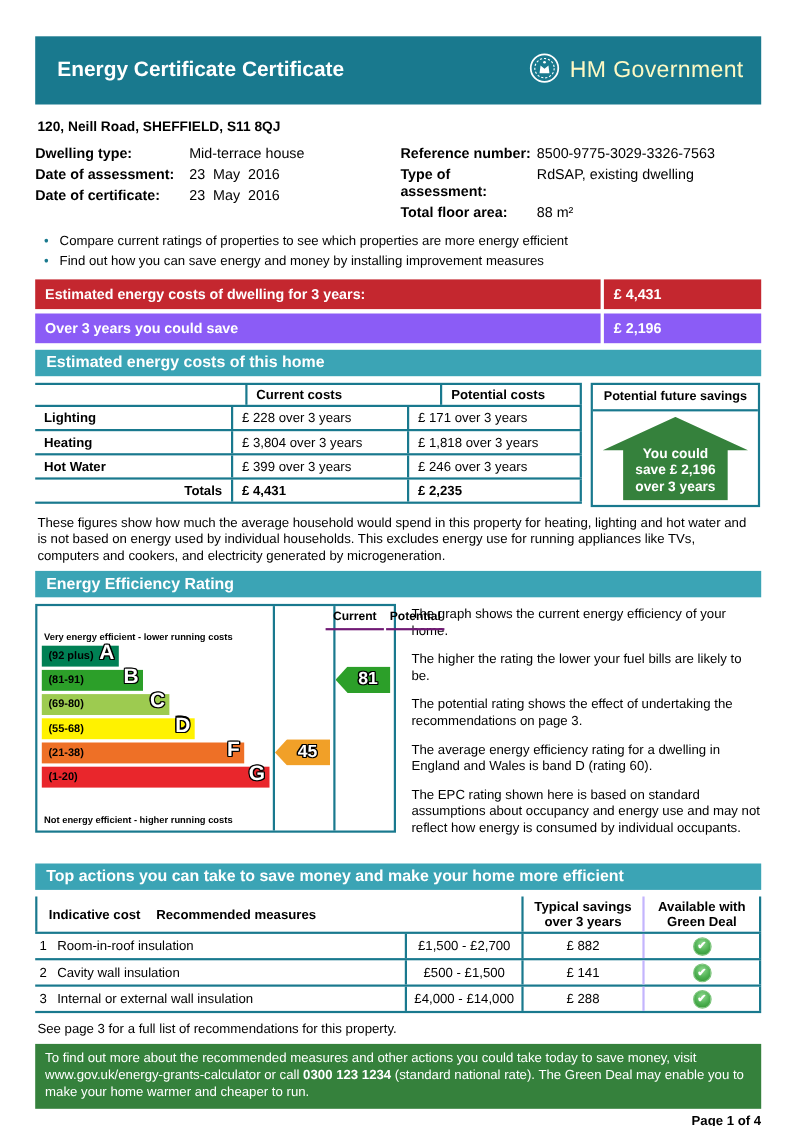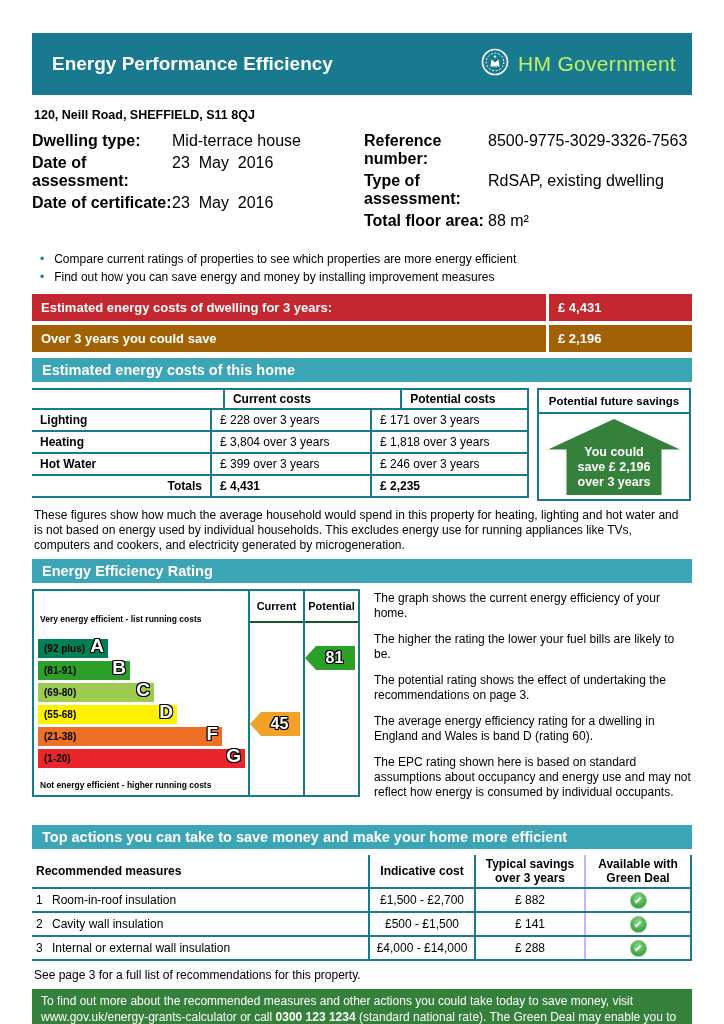--- a/index.html
+++ b/index.html
@@ -5,46 +5,46 @@
   * { margin:0; padding:0; box-sizing:border-box; }
   body { background:#e8e8e8; font-family:"Liberation Sans", sans-serif; }
   .page { width:724px; height:1024px; background:#fff; margin:0 auto; position:relative;
           padding:33px 32px 0 32px; color:#000; overflow:hidden; }
 
   
   .header-banner { background:#19798e; height:62px; display:flex; align-items:center;
                    justify-content:space-between; padding:0 16px 0 20px; }
   .header-title { color:#fff; font-size:19px; font-weight:bold; }
   .gov-logo { display:flex; align-items:center; gap:8px; }
-  .gov-text { color:#bef264; font-size:21px; font-weight:400; letter-spacing:.3px; }
+  .gov-text { color:#fef9c3; font-size:21px; font-weight:400; letter-spacing:.3px; }
 
   .address { font-weight:bold; font-size:12.5px; margin:13px 2px 10px 2px; }
 
   
-  .details { display:flex; font-size:16px; margin-bottom:18px; }
+  .details { display:flex; font-size:13px; margin-bottom:8px; }
   .details-left { width:332px; }
   .details-right { flex:1; }
   .detail-row { display:flex; margin-bottom:4px; }
   .detail-label { font-weight:bold; }
   .details-left .detail-label { width:140px; }
   .details-right .detail-label { width:124px; }
   .pre { white-space:pre; }
 
   .use-heading { color:#19798e; font-weight:bold; font-size:14.5px; margin:2px 0 6px 2px; }
   .bullet-row { display:flex; font-size:12px; margin:0 0 4px 8px; }
   .bullet-dot { color:#19798e; margin-right:10px; }
 
   
   .banner-row { display:flex; gap:3px; margin-bottom:4px; }
   .banner-label { flex:1; color:#fff; font-weight:bold; font-size:13px; display:flex;
                   align-items:center; padding-left:9px; height:27px; }
   .banner-value { width:143px; color:#fff; font-weight:bold; font-size:13px; display:flex;
                   align-items:center; padding-left:9px; height:27px; }
   .bg-red { background:#c4272f; }
-  .bg-green { background:#a16207; }
+  .bg-green { background:#8b5cf6; }
 
   .section-banner { background:#3ba4b5; color:#fff; font-weight:bold; font-size:14.5px;
                     height:24px; display:flex; align-items:center; padding-left:10px;
                     margin:6px 0 6px 0; }
 
   
   .costs-wrap { display:flex; gap:8px; }
   .costs-table { width:497px; }
   .ct-row { display:flex; border-bottom:2px solid #19798e; height:22px; font-size:12px; }
   .ct-row.ct-first { border-top:2px solid #19798e;gap:48px; }
@@ -63,25 +63,25 @@
                  clip-path:polygon(50% 0, 100% 40%, 86% 40%, 86% 100%, 14% 100%, 14% 40%, 0 40%);
                  display:flex; flex-direction:column; justify-content:flex-end; align-items:center;
                  color:#fff; font-weight:bold; font-size:12.5px; line-height:15px; padding-bottom:5px; }
 
   .costs-note { font-size:12px; line-height:15px; margin:7px 2px 0 2px; }
 
   
   .rating-wrap { display:flex; gap:14px; margin-top:2px; }
   .epc-chart { position:relative; width:328px; height:208px; border:2px solid #19798e; flex-shrink:0; }
   .epc-vline { position:absolute; top:0; bottom:0; width:2px; background:#19798e; }
-  .epc-col-head { position:absolute; top:0; height:32px; width:53px; border-bottom:2px solid #14532d;
+  .epc-col-head { position:absolute; top:0; height:22px; width:53px; border-bottom:2px solid #701a75;
                   display:flex; align-items:center; justify-content:center;
-                  font-weight:bold; font-size:11px; }
+                  font-weight:bold; font-size:11px;margin-left:46px; }
   .epc-top-label, .epc-bottom-label { position:absolute; left:6px; font-size:8.5px; font-weight:bold; }
-  .epc-bands { position:absolute; top:48px; left:4px; }
+  .epc-bands { position:absolute; top:36px; left:4px; }
   .epc-band { height:19px; margin-bottom:3px; display:flex; align-items:center;
               padding-left:6px; position:relative; }
   .band-range { font-size:10px; font-weight:bold; }
   .band-letter { position:absolute; right:4px; top:-4px; font-size:19px; font-weight:bold; color:#fff; }
   .outline-text { text-shadow:-1px -1px 0 #000, 1px -1px 0 #000, -1px 1px 0 #000, 1px 1px 0 #000,
                   -1px 0 0 #000, 1px 0 0 #000, 0 -1px 0 #000, 0 1px 0 #000; }
   .band-a { width:70px;  background:#008054; }
   .band-b { width:92px;  background:#2c9f29; }
   .band-c { width:116px; background:#9dcb50; }
   .band-d { width:139px; background:#fff200; }
@@ -120,21 +120,21 @@
   .footer-box { background:#35813c; color:#fff; font-size:12px; line-height:15.5px;
                 padding:5px 9px 7px 9px; }
   .page-num { text-align:right; font-weight:bold; font-size:12px; margin-top:4px; }
 </style>
 </head>
 <body>
 
 <div class="page">
 
   <div class="header-banner">
-    <div class="header-title">Energy Performance Efficiency</div>
+    <div class="header-title">Energy Certificate Certificate</div>
     <div class="gov-logo">
       <span>
         <svg width="30" height="30" viewBox="0 0 30 30">
           <circle cx="15" cy="15" r="12.5" fill="none" stroke="#fff" stroke-width="1.6"></circle>
           <circle cx="15" cy="15" r="8.8" fill="none" stroke="#fff" stroke-width="1" stroke-dasharray="2 1.7"></circle>
           <path d="M10.5 19.5 L19.5 19.5 L18.6 12.5 L15 15.4 L11.4 12.5 Z" fill="#fff"></path>
           <circle cx="15" cy="9.6" r="1.2" fill="#fff"></circle>
         </svg>
       </span>
       <span class="gov-text">HM Government</span>
@@ -238,21 +238,21 @@
   <div class="costs-note">These figures show how much the average household would spend in this property for heating, lighting and hot water and is not based on energy used by individual households. This excludes energy use for running appliances like TVs, computers and cookers, and electricity generated by microgeneration.</div>
 
   <div class="section-banner">Energy Efficiency Rating</div>
 
   <div class="rating-wrap">
     <div class="epc-chart">
       <div class="epc-vline" style="left:214px;"></div>
       <div class="epc-vline" style="left:269px;"></div>
       <div class="epc-col-head" style="left:216px;">Current</div>
       <div class="epc-col-head" style="left:271px;">Potential</div>
-      <div class="epc-top-label" style="top:23px;">Very energy efficient - list running costs</div>
+      <div class="epc-top-label" style="top:23px;">Very energy efficient - lower running costs</div>
 
       <div class="epc-bands">
         <div class="epc-band band-a">
           <span class="band-range">(92 plus)</span>
           <span class="band-letter outline-text">A</span>
         </div>
         <div class="epc-band band-b">
           <span class="band-range">(81-91)</span>
           <span class="band-letter outline-text">B</span>
         </div>
@@ -290,22 +290,22 @@
       <p>The potential rating shows the effect of undertaking the recommendations on page 3.</p>
       <p>The average energy efficiency rating for a dwelling in England and Wales is band D (rating 60).</p>
       <p>The EPC rating shown here is based on standard assumptions about occupancy and energy use and may not reflect how energy is consumed by individual occupants.</p>
     </div>
   </div>
 
   <div class="section-banner" style="margin-top:14px;">Top actions you can take to save money and make your home more efficient</div>
 
   <div>
     <div class="at-head-row">
+      <div class="at-cell at-cost">Indicative cost</div>
       <div class="at-cell at-measure">Recommended measures</div>
-      <div class="at-cell at-cost">Indicative cost</div>
       <div class="at-cell at-save">Typical savings over 3 years</div>
       <div class="at-cell at-deal">Available with Green Deal</div>
     </div>
     <div class="at-row">
       <div class="at-cell at-measure">
         <span class="at-num">1</span>
         <span>Room-in-roof insulation</span>
       </div>
       <div class="at-cell at-cost">£1,500 - £2,700</div>
       <div class="at-cell at-save">£ 882</div>

